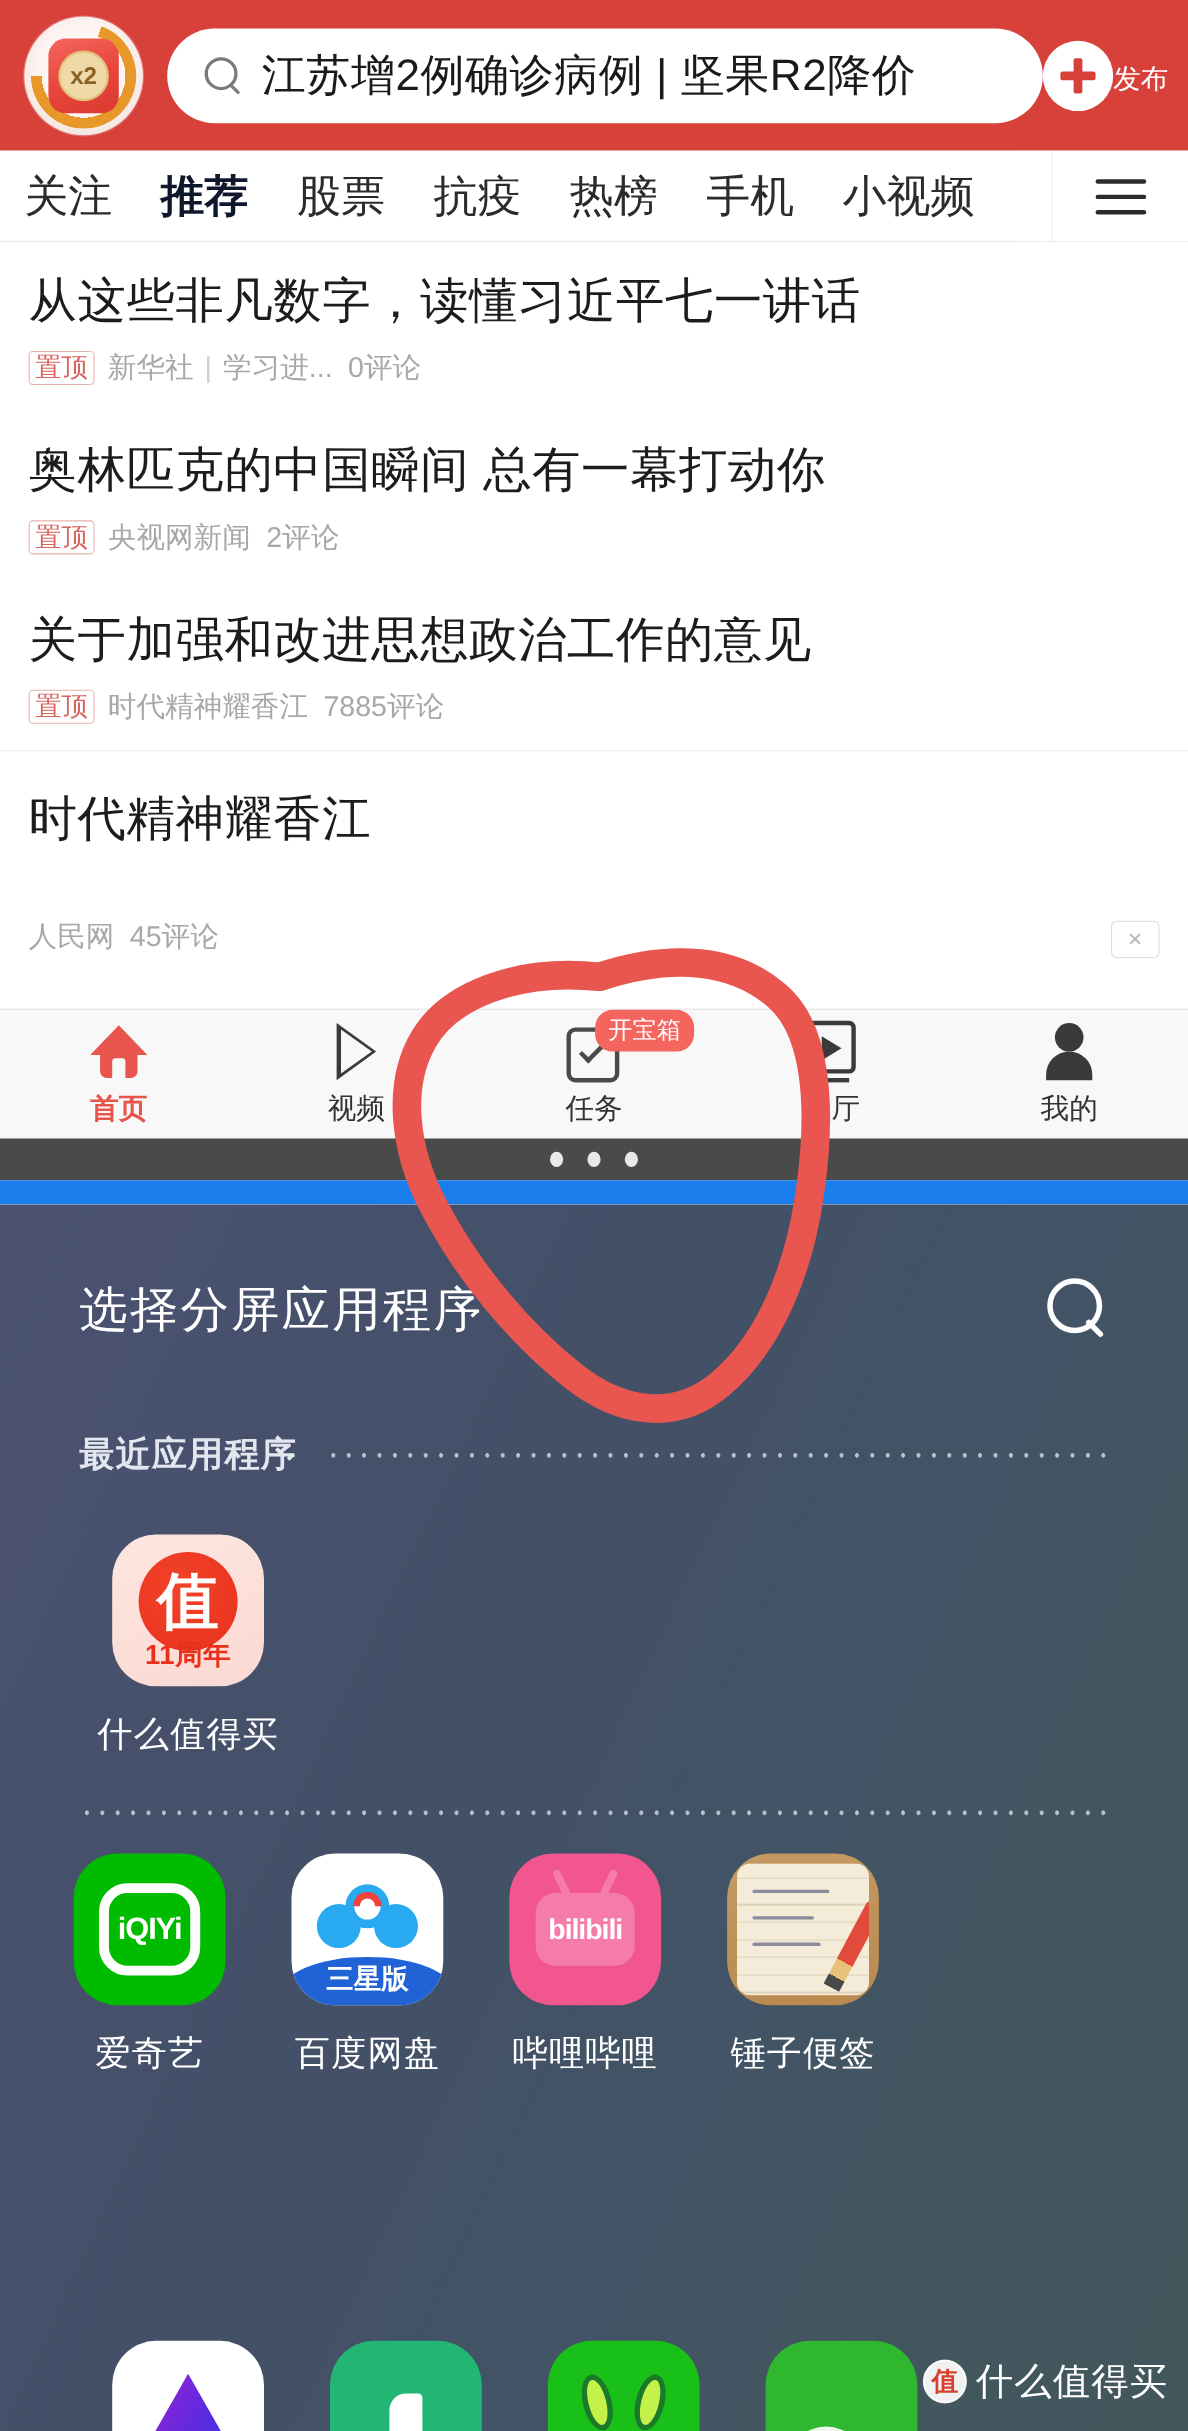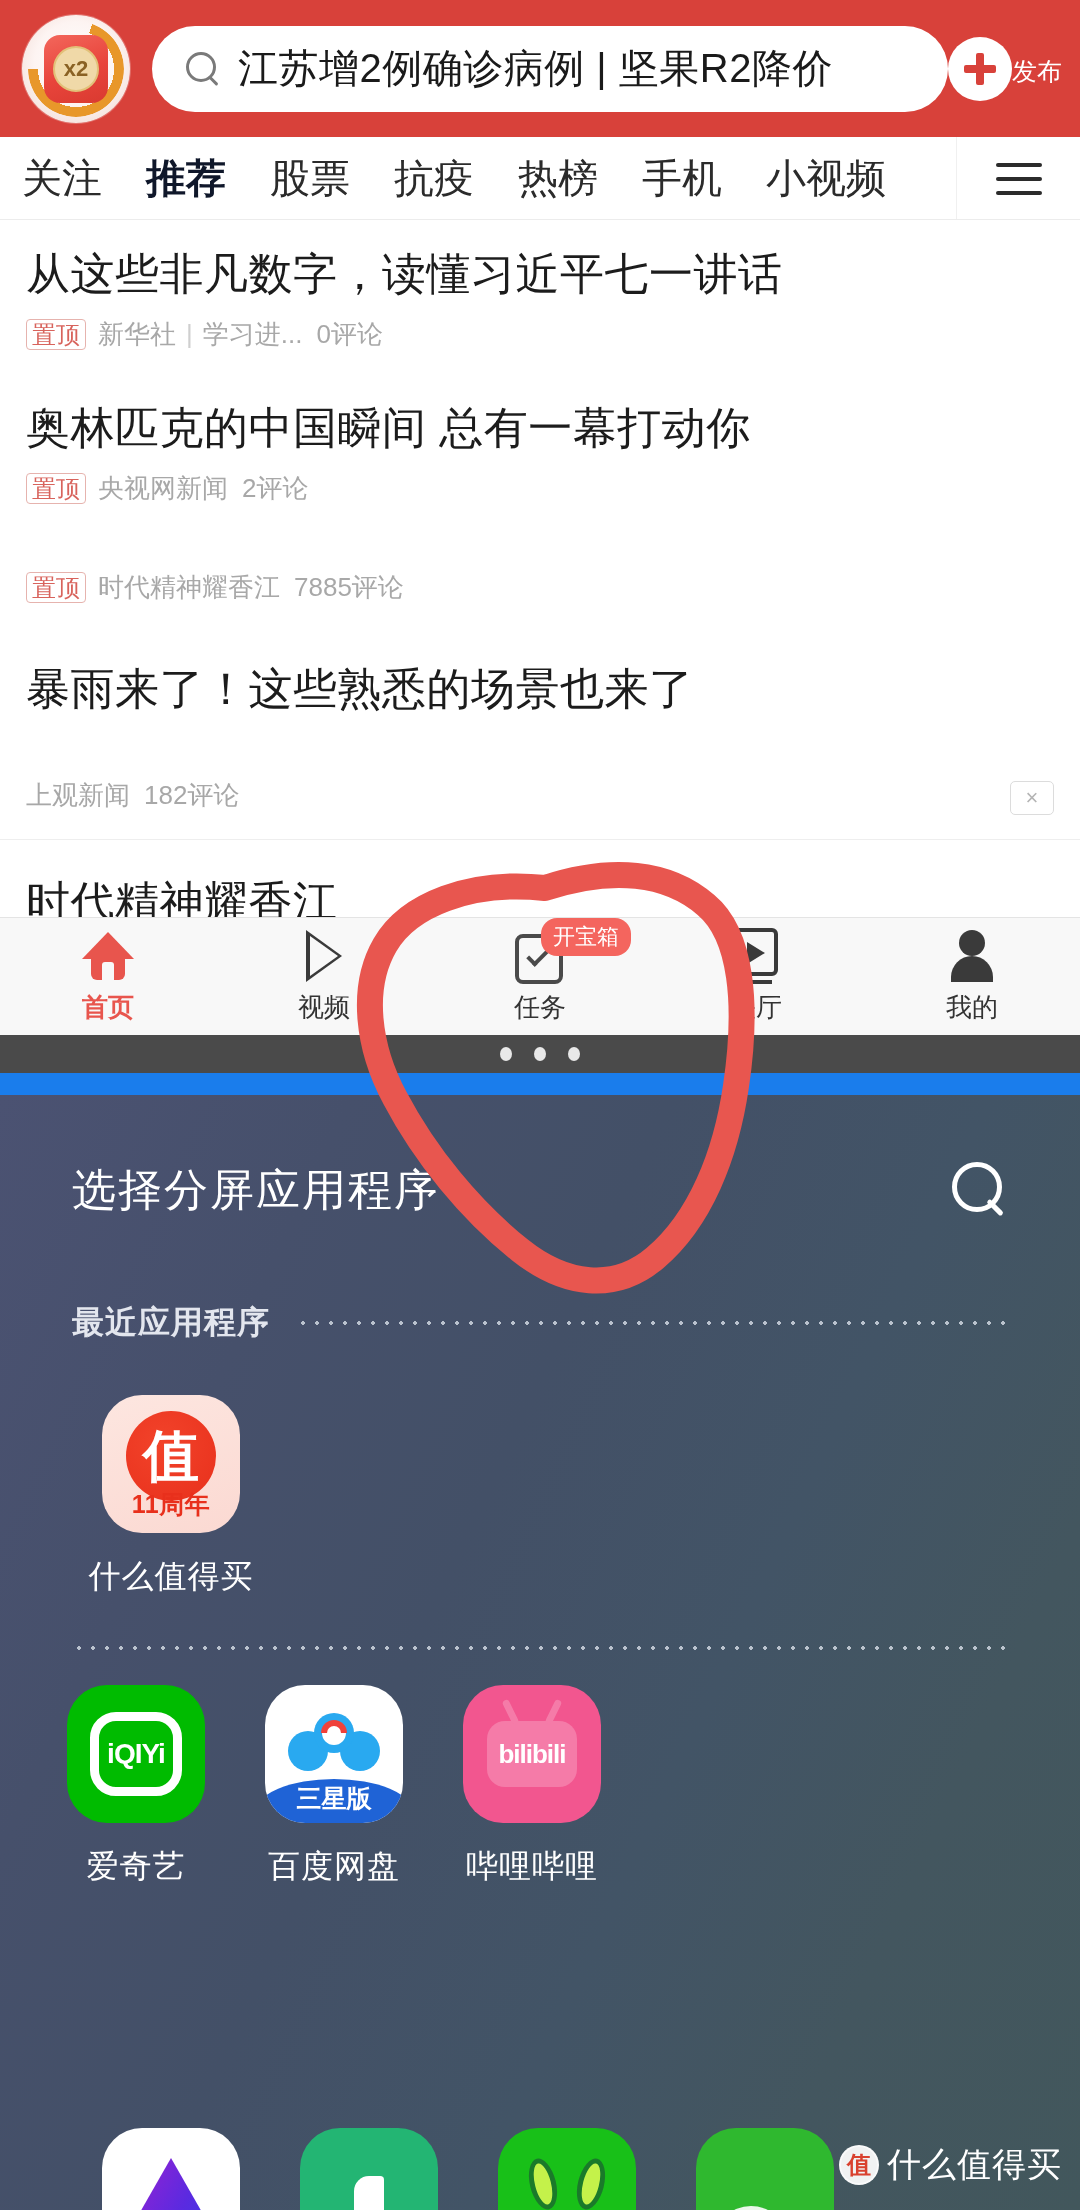--- a/index.html
+++ b/index.html
@@ -472,37 +472,29 @@
         <div class="feed-title">奥林匹克的中国瞬间 总有一幕打动你</div>
         <div class="feed-meta">
           <span class="badge-top">置顶</span>
           <span>央视网新闻</span>
           <span class="meta-gap"></span>
           <span>2评论</span>
         </div>
       </div>
 
       <div class="feed-item">
+        <div class="feed-title">关于加强和改进思想政治工作的意见</div>
         <div class="feed-meta">
           <span class="badge-top">置顶</span>
           <span>时代精神耀香江</span>
           <span class="meta-gap"></span>
           <span>7885评论</span>
         </div>
       </div>
 
-      <div class="feed-item" style="padding-top:34px;">
-        <div class="feed-title">暴雨来了！这些熟悉的场景也来了</div>
-        <div class="feed-meta" style="margin-top:62px;padding-bottom:26px;">
-          <span>上观新闻</span>
-          <span class="meta-gap"></span>
-          <span>182评论</span>
-        </div>
-        <div class="close-x">×</div>
-      </div>
 
       <div class="feed-item sep" style="padding-top:34px;">
         <div class="feed-title">时代精神耀香江</div>
         <div class="feed-meta" style="margin-top:62px;padding-bottom:26px;">
           <span>人民网</span>
           <span class="meta-gap"></span>
           <span>45评论</span>
         </div>
         <div class="close-x">×</div>
       </div>
@@ -618,20 +610,31 @@
 
       <div class="app-cell">
         <div class="app-icon ic-bili">
           <div class="tv">
               <span>bilibili</span>
             </div>
         </div>
         <div class="app-name">哔哩哔哩</div>
       </div>
 
+      <div class="app-cell">
+        <div class="app-icon ic-note">
+          <div class="paper">
+            <div class="ln l1"></div>
+              <div class="ln l2"></div>
+              <div class="ln l3"></div>
+            <div class="pencil"></div>
+          </div>
+        </div>
+        <div class="app-name">锤子便签</div>
+      </div>
 
     </div>
 
     <div class="partial-row">
       <div class="p-cell">
         <div class="p-icon ic-adobe"></div>
       </div>
       <div class="p-cell">
         <div class="p-icon ic-green1"></div>
       </div>

